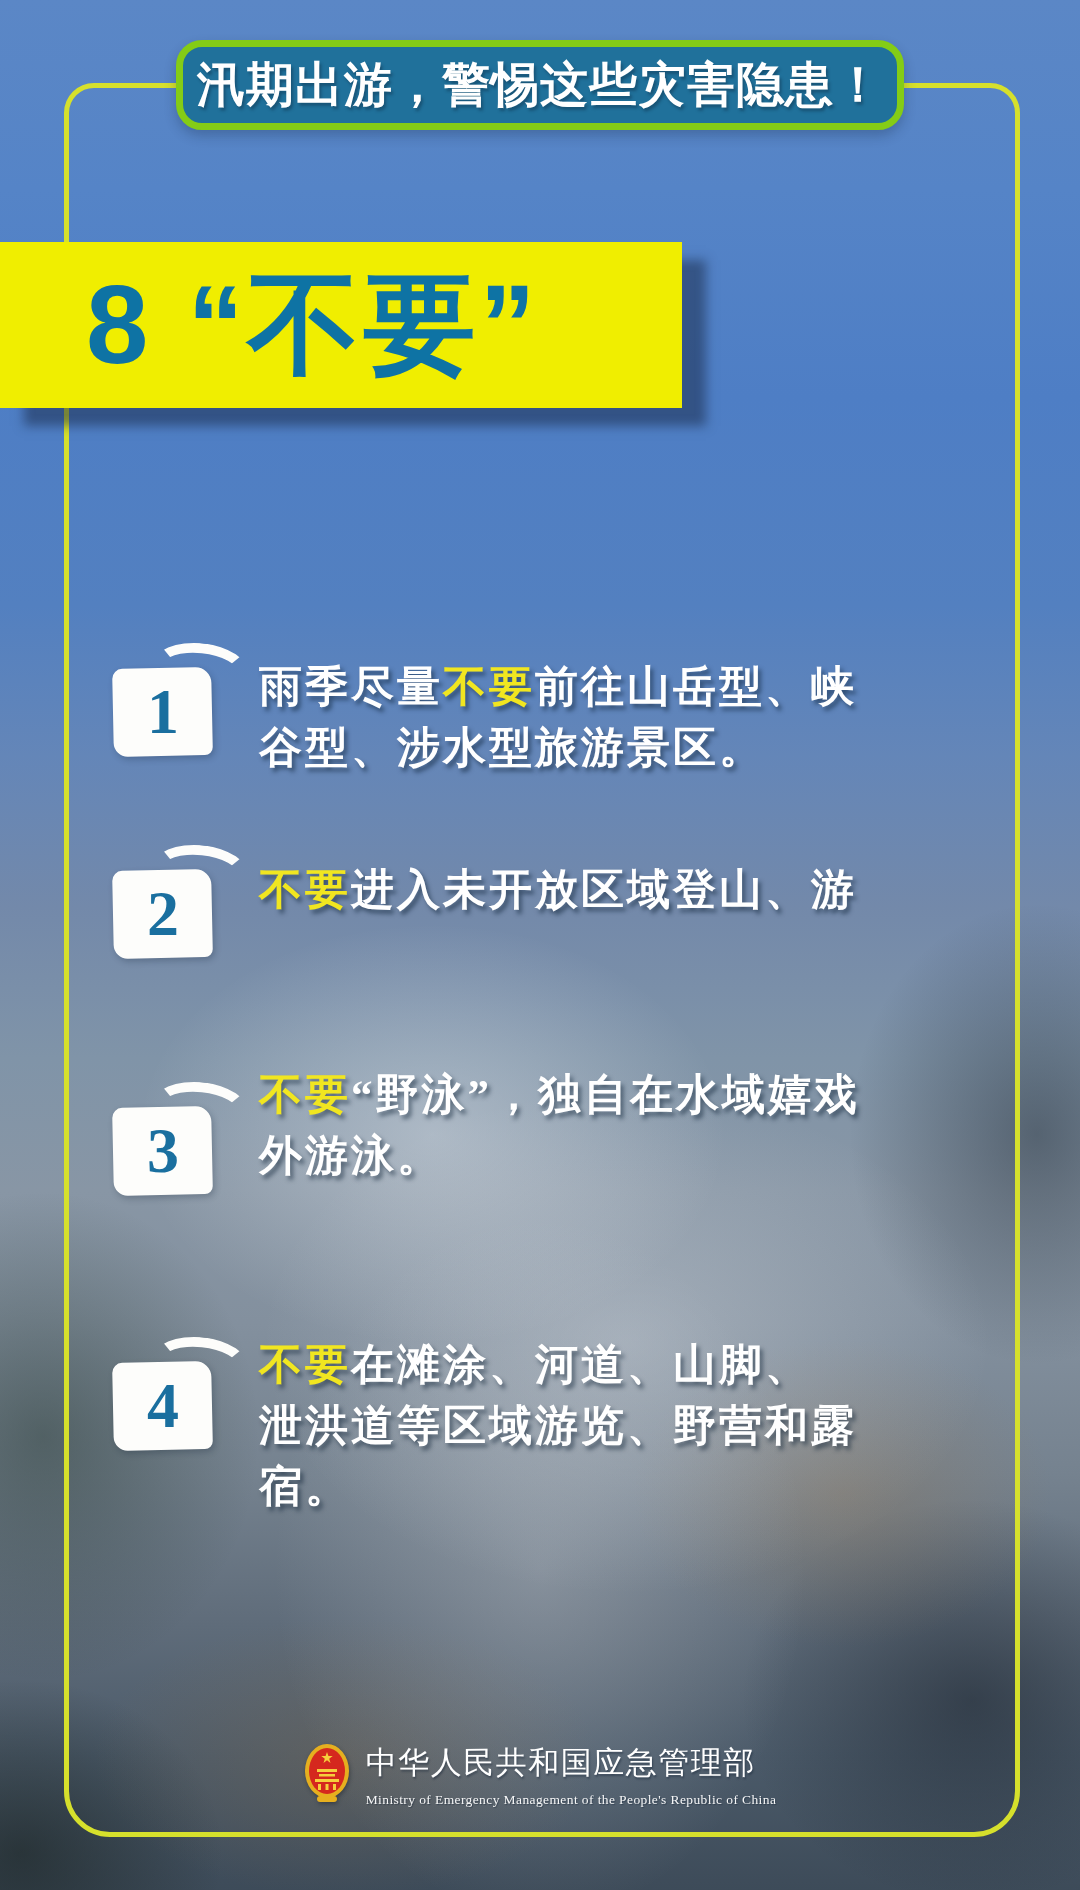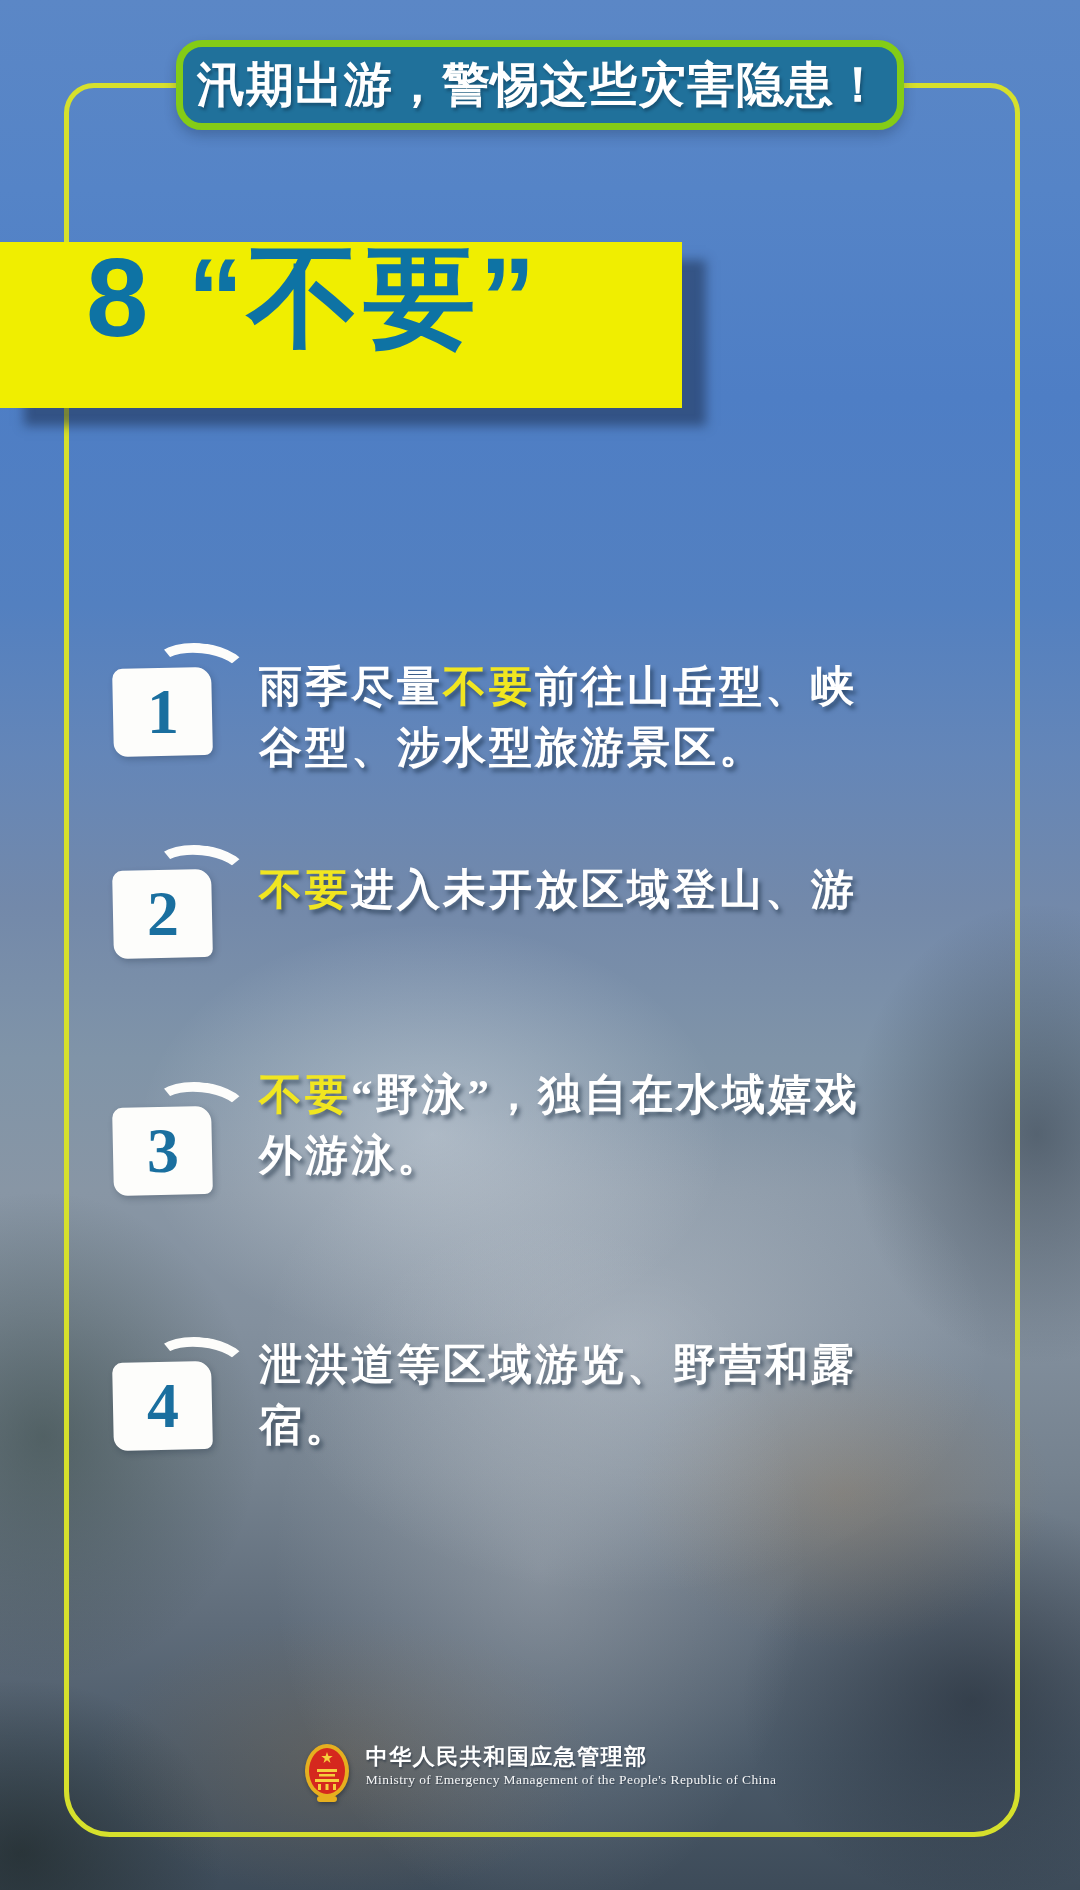--- a/index.html
+++ b/index.html
@@ -51,21 +51,21 @@
   }
   .banner-text{
     color:#fff;font-size:48px;font-weight:bold;letter-spacing:1px;
     text-shadow:2px 3px 3px rgba(10,30,50,.35);white-space:nowrap;
   }
   
   .title-box{
     position:absolute;left:0;top:242px;width:682px;height:166px;
     background:var(--title-bg);
     box-shadow:24px 18px 10px rgba(24,40,70,.5);
-    display:flex;align-items:flex-start;box-sizing:border-box;padding-left:86px;
+    display:flex;align-items:center;box-sizing:border-box;padding-left:86px;
     z-index:3;
   }
   .title-text{
     font-family:"Liberation Sans","DejaVu Sans",sans-serif;
     font-weight:900;font-size:112px;line-height:1;
     color:var(--title-text);letter-spacing:4px;white-space:nowrap;
   }
   
   .items{position:absolute;inset:0;z-index:2;}
   .item{position:absolute;left:0;width:1080px;height:200px;}
@@ -104,25 +104,25 @@
   .hl{color:var(--highlight-yellow);}
   
   .footer{
     position:absolute;left:0;right:0;top:1742px;
     display:flex;justify-content:center;align-items:flex-start;gap:16px;
     z-index:2;
   }
   .emblem{flex:0 0 auto;margin-top:1px;filter:drop-shadow(1px 2px 2px rgba(10,20,35,.4));}
   .ministry-cn{
     font-family:"Liberation Sans","DejaVu Sans",sans-serif;
-    font-size:22px;font-weight:bold;color:#fff;letter-spacing:1.5px;
+    font-size:31px;font-weight:normal;color:#fff;letter-spacing:1.5px;
     text-shadow:1px 2px 2px rgba(10,25,45,.4);white-space:nowrap;
   }
   .ministry-en{
-    margin-top:0;font-size:13.5px;color:rgba(255,255,255,.95);
+    margin-top:8px;font-size:13.5px;color:rgba(255,255,255,.95);
     letter-spacing:.4px;white-space:nowrap;
     text-shadow:1px 1px 1px rgba(10,25,45,.4);
   }
 </style>
 </head>
 <body>
 
 <div class="page">
   <div class="bg"></div>
   <div class="frame"></div>
@@ -164,20 +164,21 @@
           <div class="line"><span class="hl">不要</span><span>“野泳”，独自在水域嬉戏</span></div>
           <div class="line"><span>外游泳。</span></div>
         </div>
       </div>
       <div class="item">
         <div class="badge">
           <div class="flourish"></div>
           <span class="num">4</span>
         </div>
         <div class="item-text">
+          <div class="line"><span class="hl">不要</span><span>在滩涂、河道、山脚、</span></div>
           <div class="line"><span>泄洪道等区域游览、野营和露</span></div>
           <div class="line"><span>宿。</span></div>
         </div>
       </div>
     </div>
 
   <div class="footer">
     <svg class="emblem" width="46" height="62" viewBox="0 0 46 62" aria-hidden="true">
       <ellipse cx="23" cy="28" rx="22" ry="27" fill="#e6af1f"></ellipse>
       <ellipse cx="23" cy="28" rx="18" ry="23" fill="#d5281e"></ellipse>

